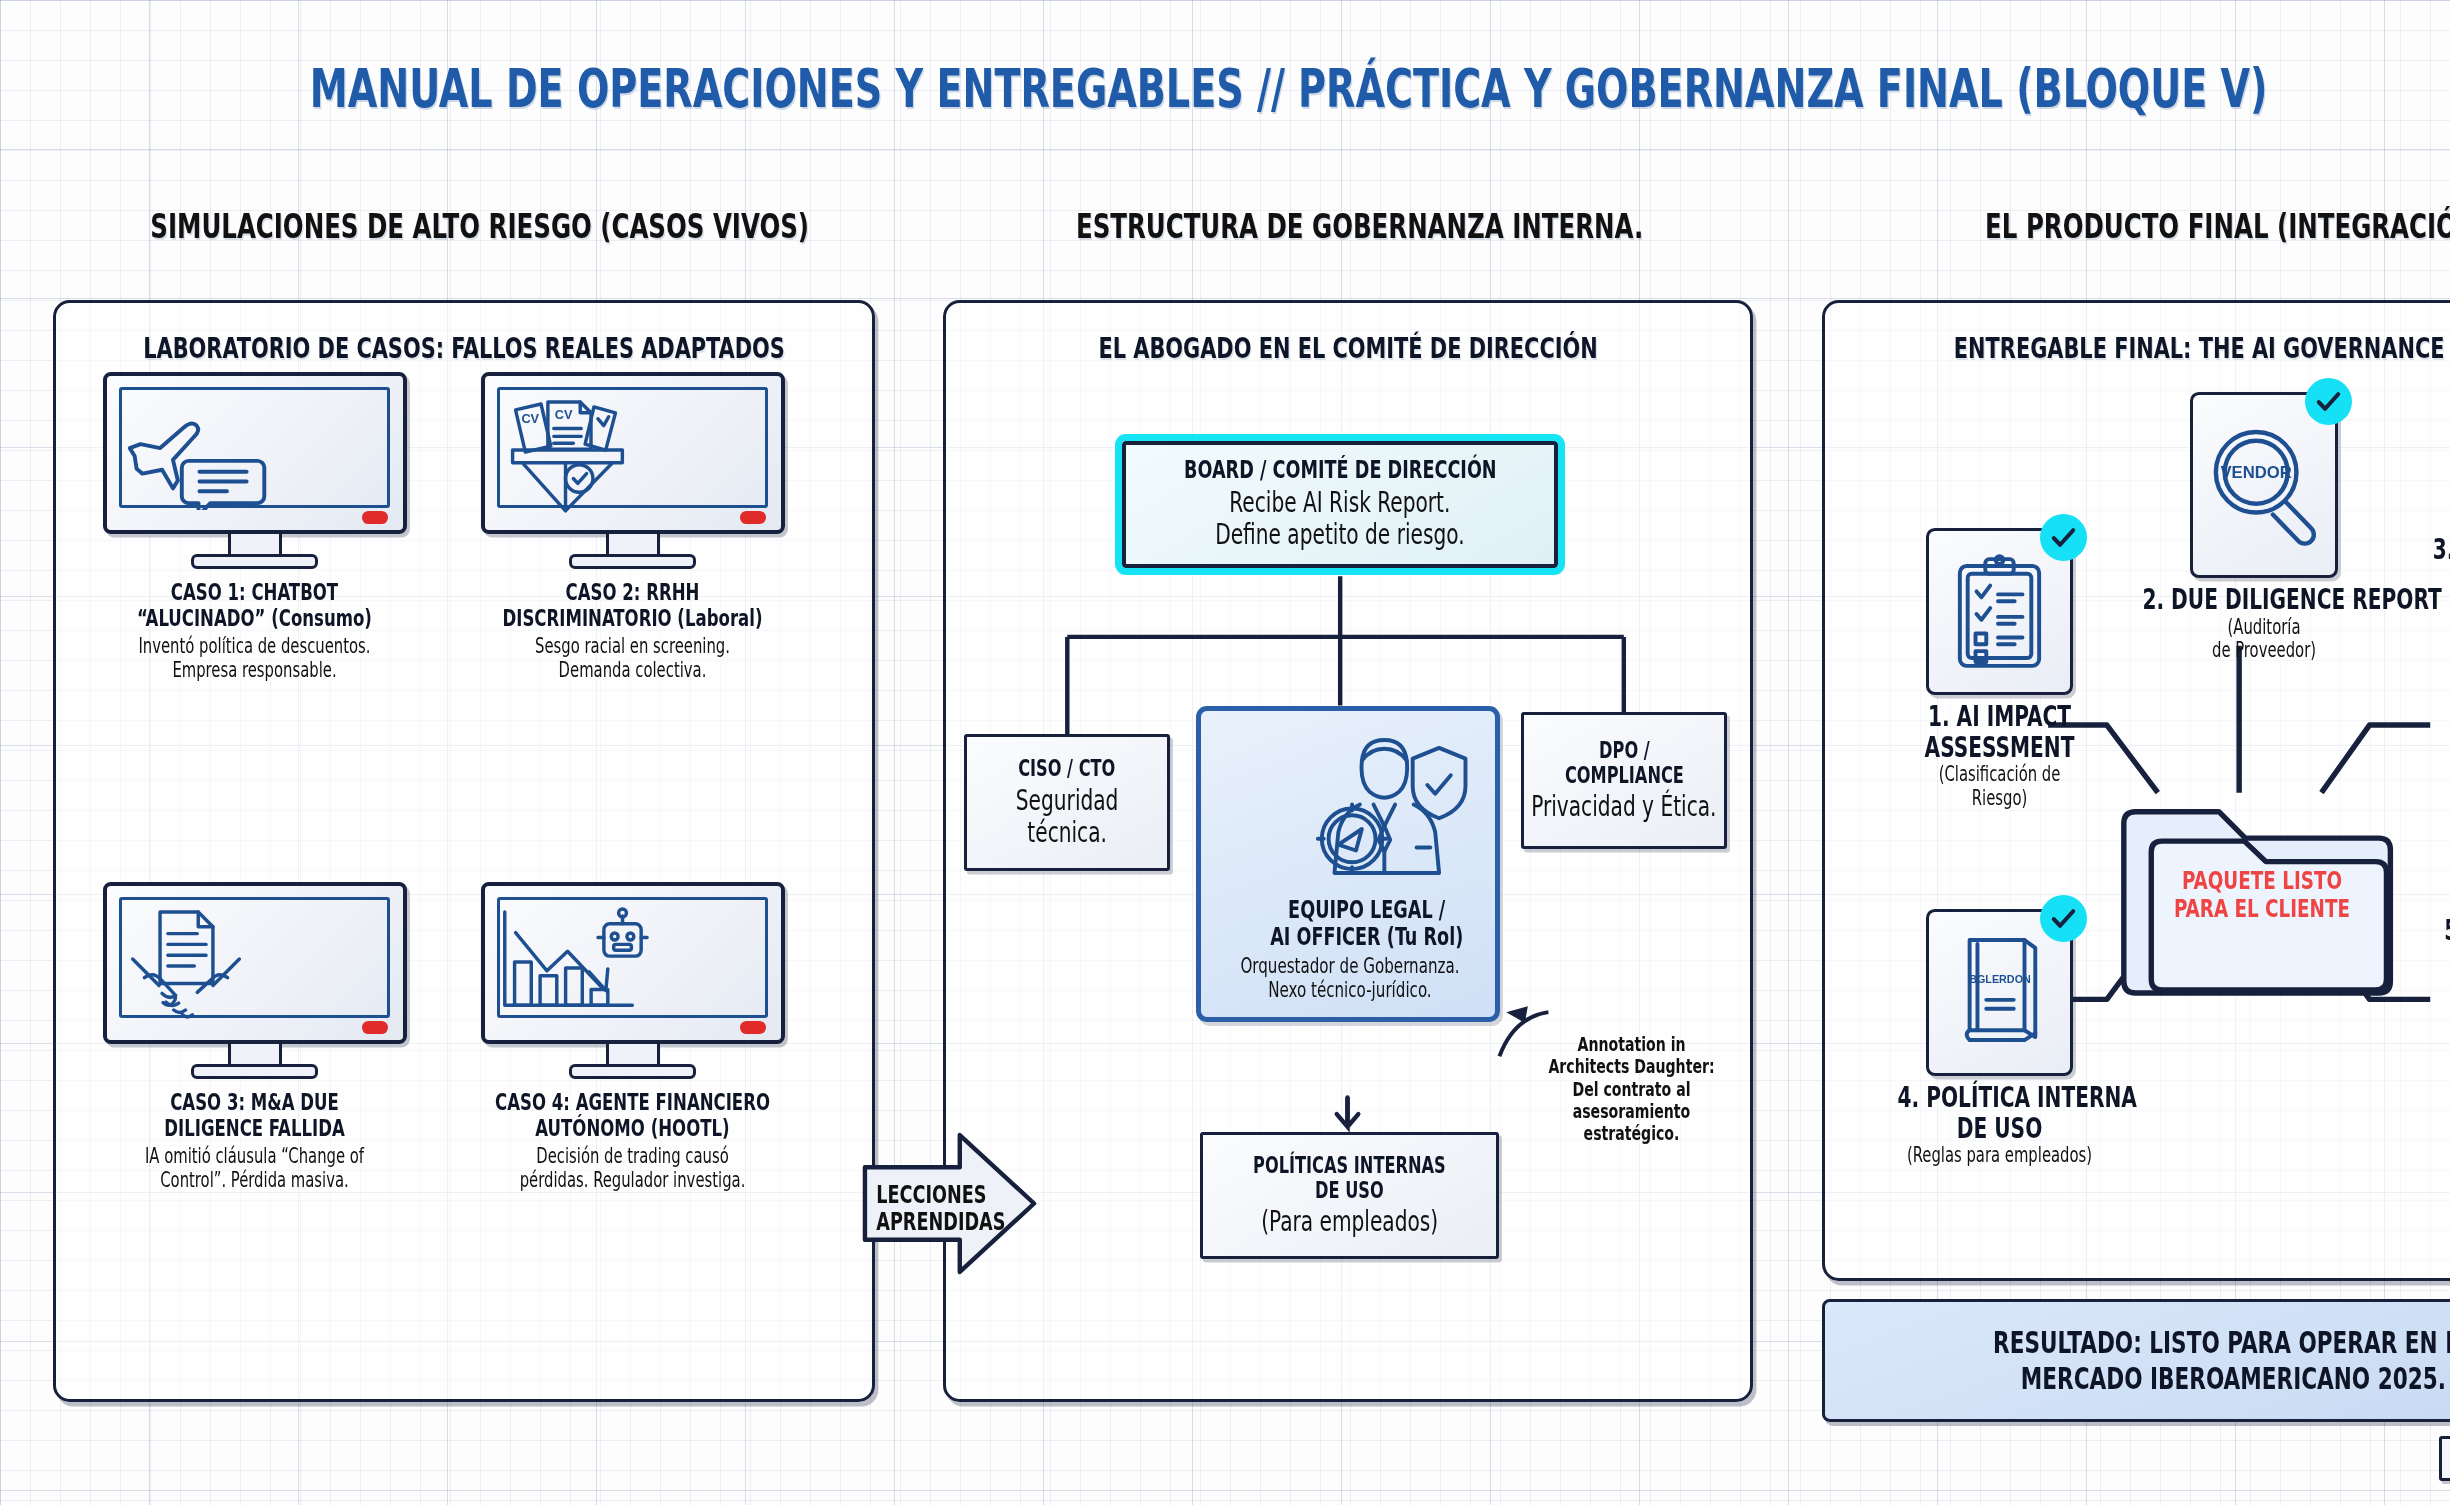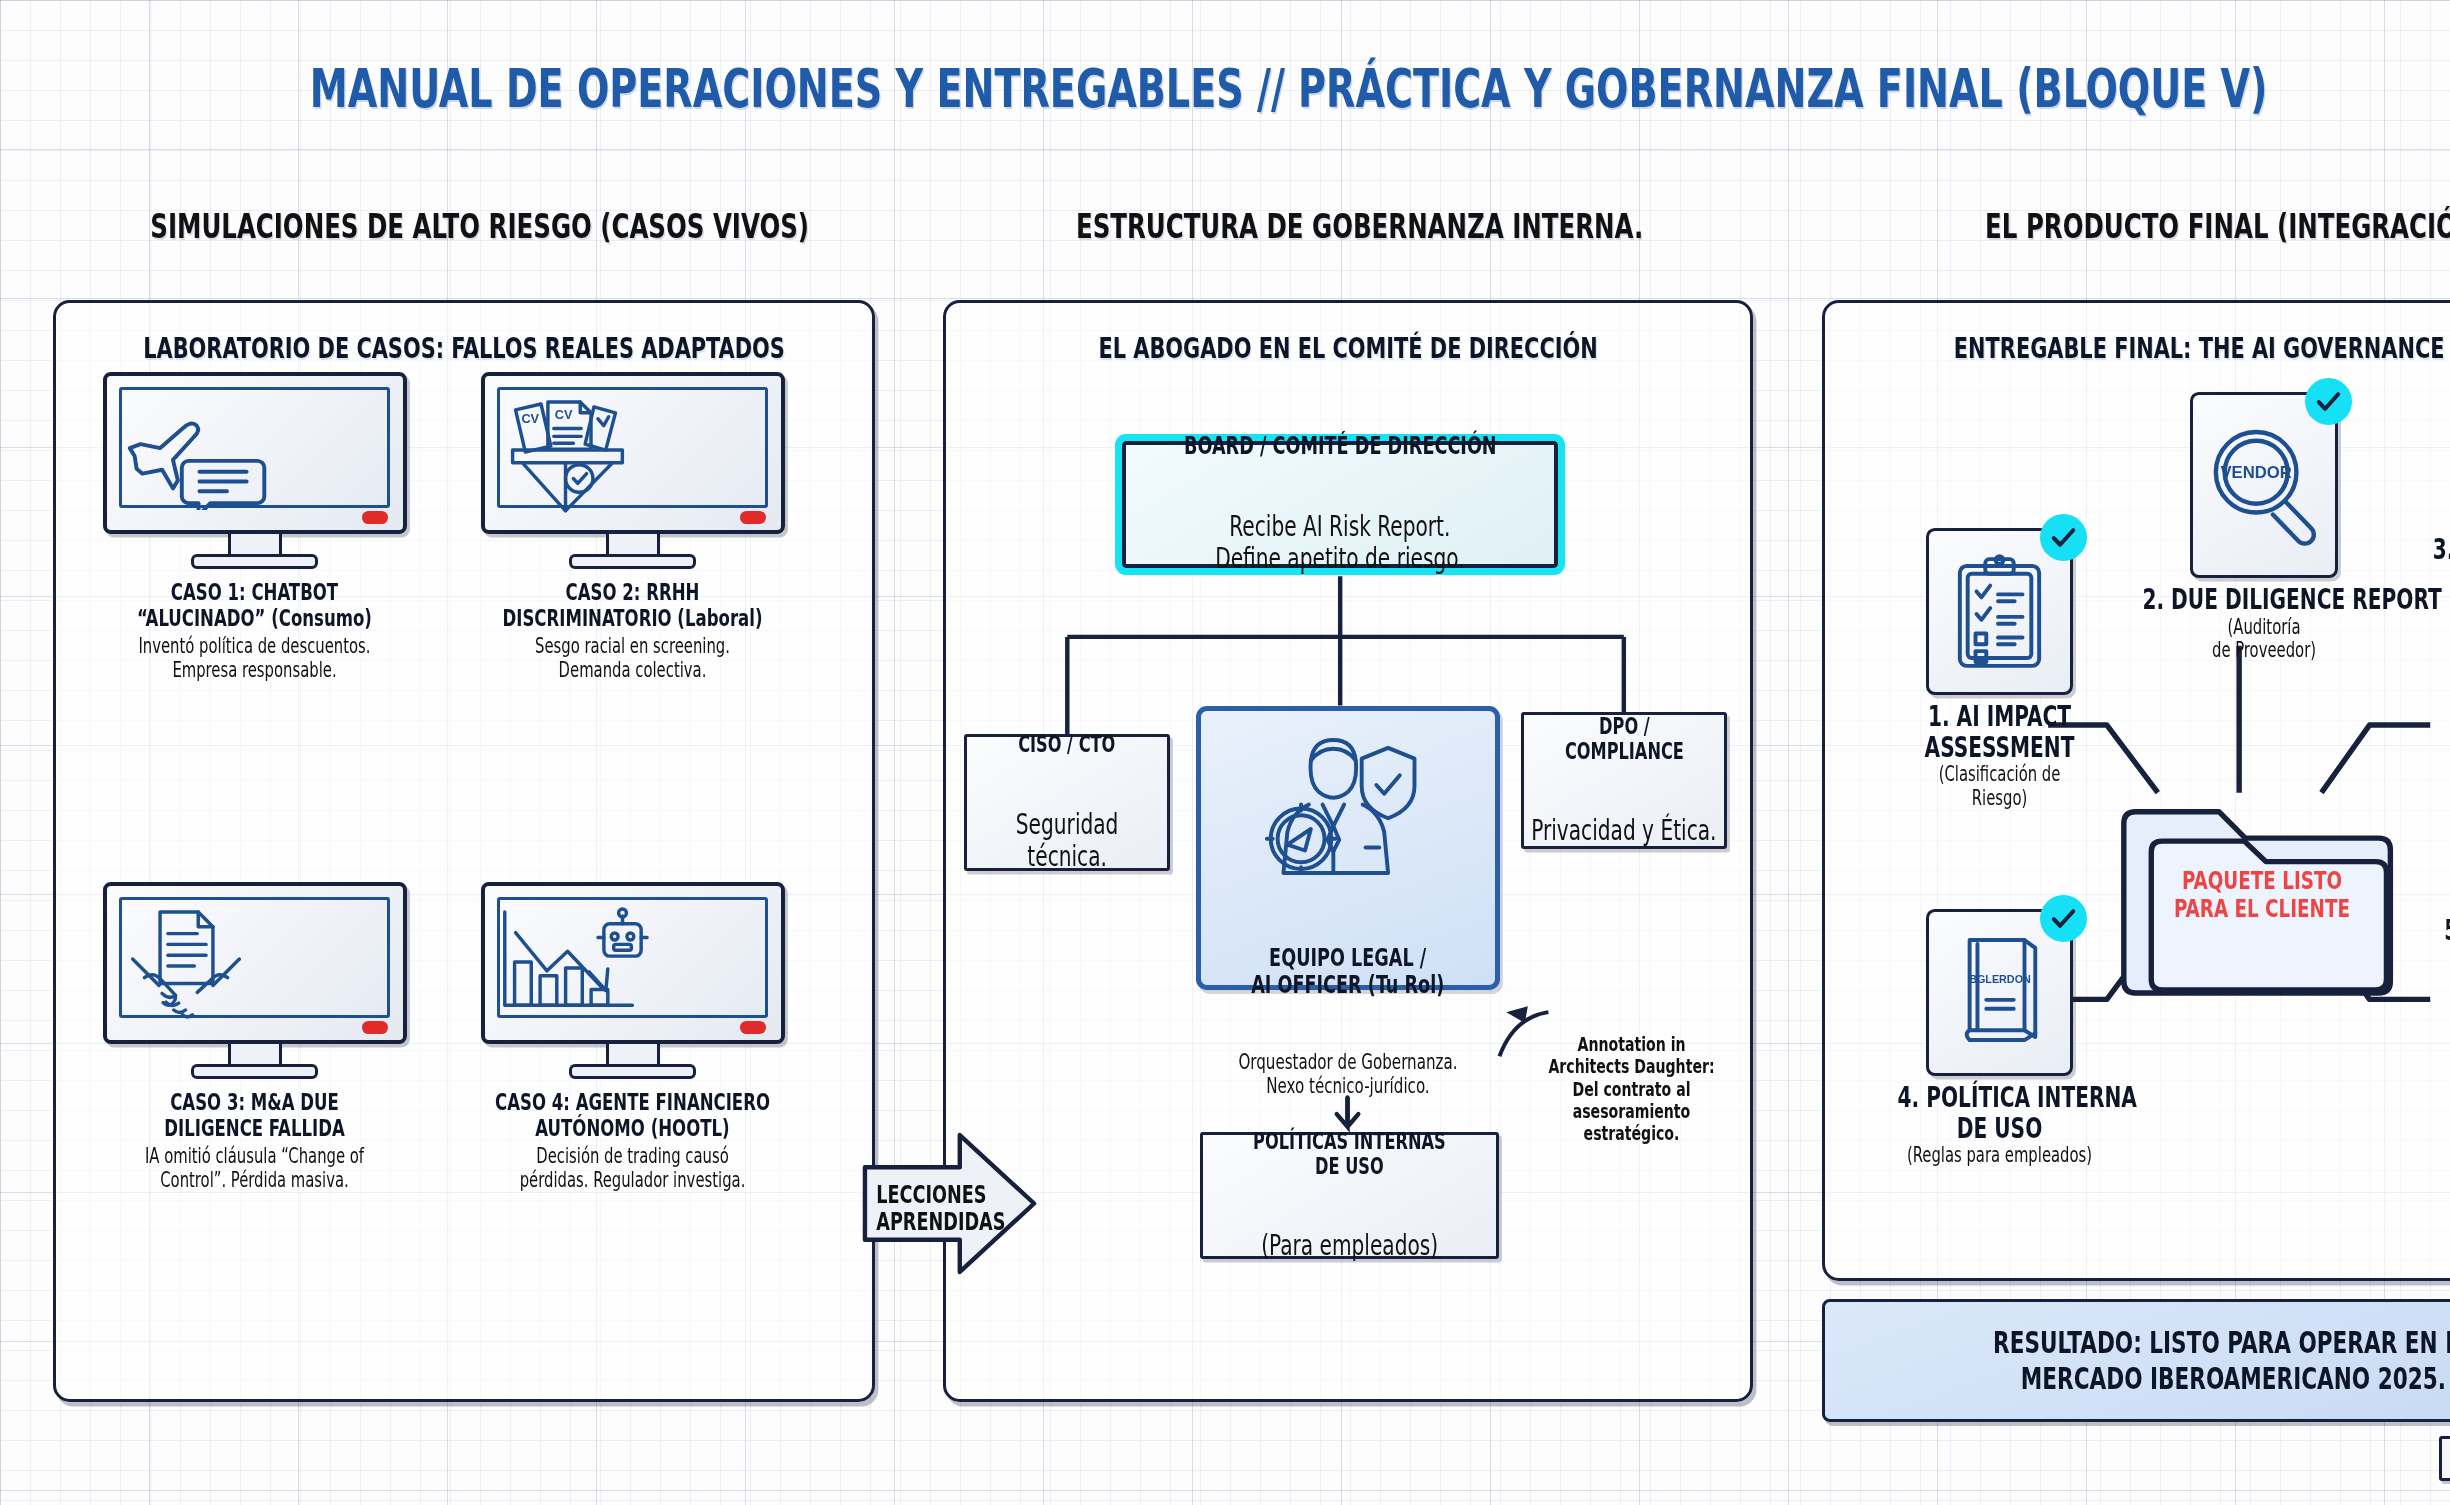--- a/index.html
+++ b/index.html
@@ -87,43 +87,43 @@
   #case-2 { left:451px;  top:372px; }
   #case-3 { left:73px;  top:882px; }
   #case-4 { left:451px;  top:882px; }
 
   
   .node {
     position:absolute; border:3.4px solid #17213d; border-radius:2.9px;
     background:linear-gradient(150deg,#fbfcfe,#eaeef5);
     box-shadow:2.9px 3.4px 0 rgba(23,33,61,.22);
     display:flex; flex-direction:column; align-items:center; justify-content:center;
-    text-align:center; padding:8px;gap:48px;
+    text-align:center; padding:8px;
   }
   .node .nt { font-weight:bold; font-size:22.5px; color:#0e1526; line-height:1.1; }
   .node .nd { font-size:28px; color:#111; line-height:1.15; margin-top:2.9px; }
 
   #node-board {
     left:1122px; top:441px; width:436px; height:127px;
     border:4.4px solid #17213d; border-radius:3.9px;
     background:linear-gradient(150deg,#f2fbfd,#dff0f5);
     outline:7.8px solid #16e4f5; outline-offset:0px;
     box-shadow:none;
   }
   #node-board .nt { font-size:24.5px; }
 
   #node-ciso { left:964px; top:734px; width:206px; height:137px; }
   #node-dpo  { left:1521px; top:712px; width:206px; height:137px; }
 
   #node-legal {
-    left:1196px; top:706px; width:304px; height:284px;
+    left:1196px; top:706px; width:304px; height:316px;
     border:5.9px solid #2b5fa8; border-radius:10.8px;
     background:linear-gradient(160deg,#e9f1fb,#cfe0f6);
     box-shadow:2.9px 3.9px 0 rgba(23,33,61,.18);
-    justify-content:flex-start; padding-top:14.7px;
+    justify-content:flex-start; padding-top:14.7px;align-items:flex-end;
   }
   #node-legal .nt { font-size:24.5px; margin-top:7.8px;}
   #node-legal .nd { font-size:21px; }
 
   #node-policies { left:1200px; top:1132px; width:299px; height:127px; }
 
   .annot {
     position:absolute; left:1514px; top:1034px; width:235px;
     font-size:19.6px; font-weight:bold; color:#111; text-align:center; line-height:1.14;
   }

